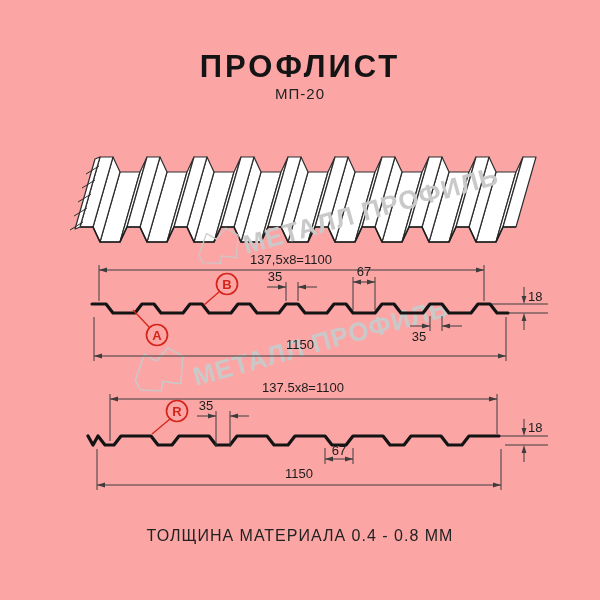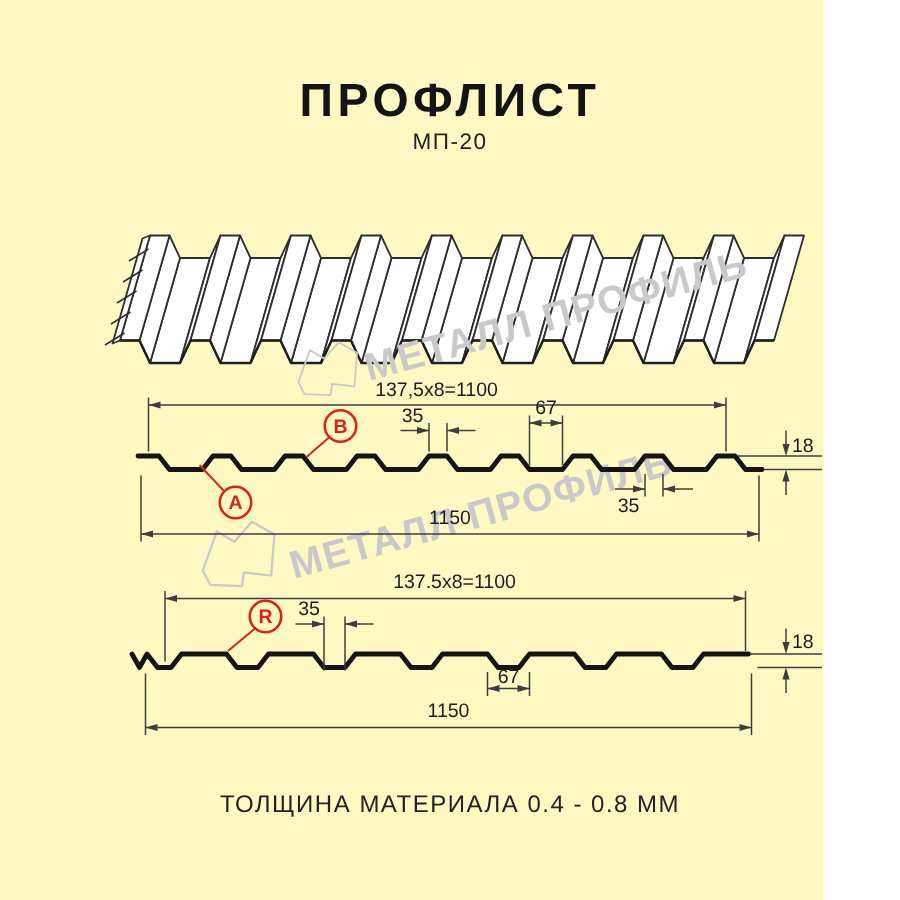--- a/index.html
+++ b/index.html
@@ -1,16 +1,16 @@
 <!DOCTYPE html>
 <html><head>
 <meta charset="utf-8">
 <style>
   html,body{margin:0;padding:0;background:#ffffff;}
-  .canvas{position:relative;width:549px;height:600px;background:#fef9c3;overflow:hidden;
+  .canvas{position:relative;width:600px;height:600px;background:#fca5a5;overflow:hidden;
           font-family:"Liberation Sans", sans-serif;}
   svg text{font-family:"Liberation Sans", sans-serif;}
   .title-t{font-size:31px;font-weight:bold;letter-spacing:3px;fill:#141414;}
   .subtitle-t{font-size:15px;letter-spacing:1px;fill:#222222;}
   .footer-t{font-size:16px;letter-spacing:1px;fill:#222222;}
   .dim-t{font-size:13px;fill:#1c1c1c;}
   .lbl-t{font-size:13px;font-weight:bold;fill:#d5251b;}
   .wm-t{font-size:26px;font-weight:bold;fill:#c9c9c9;letter-spacing:1px;}
   .thin{stroke:#3d3d3d;stroke-width:1;fill:none;}
   .arr{fill:#3d3d3d;stroke:none;}

